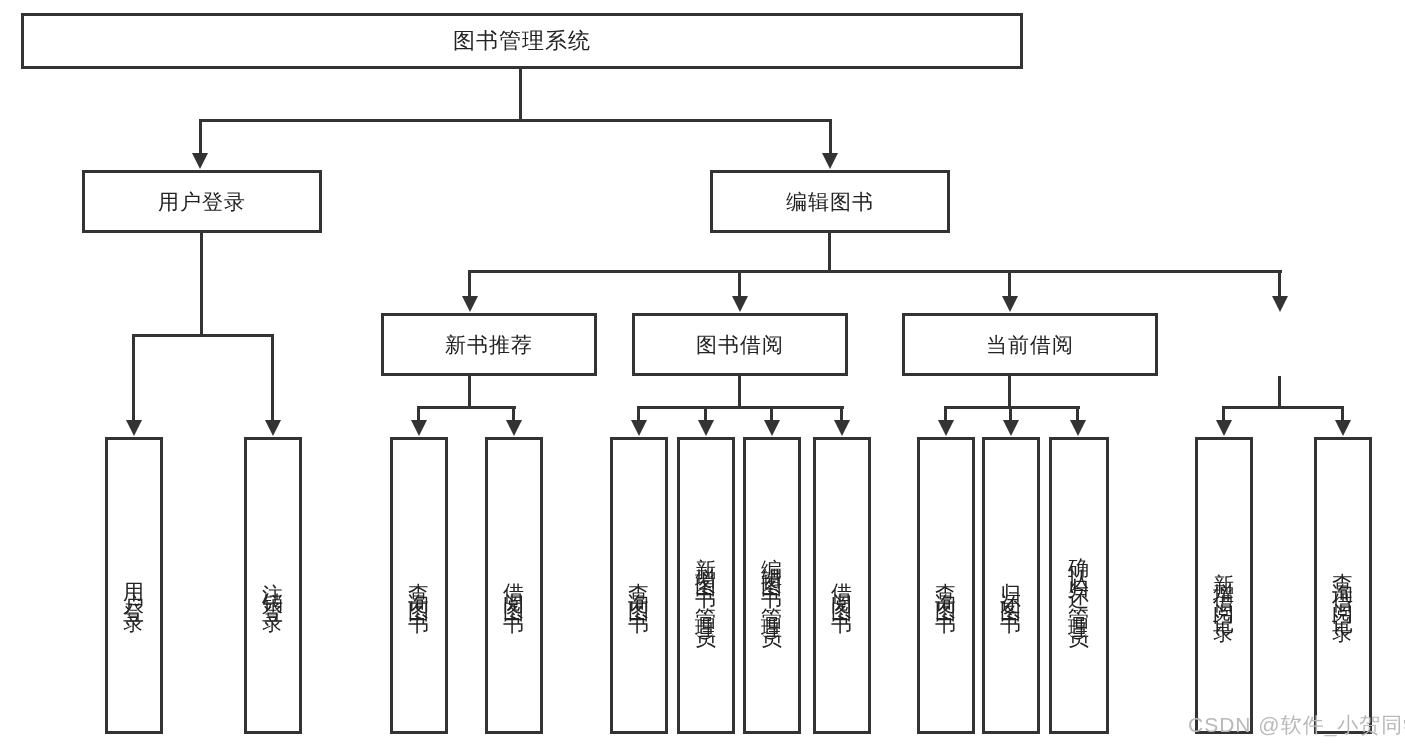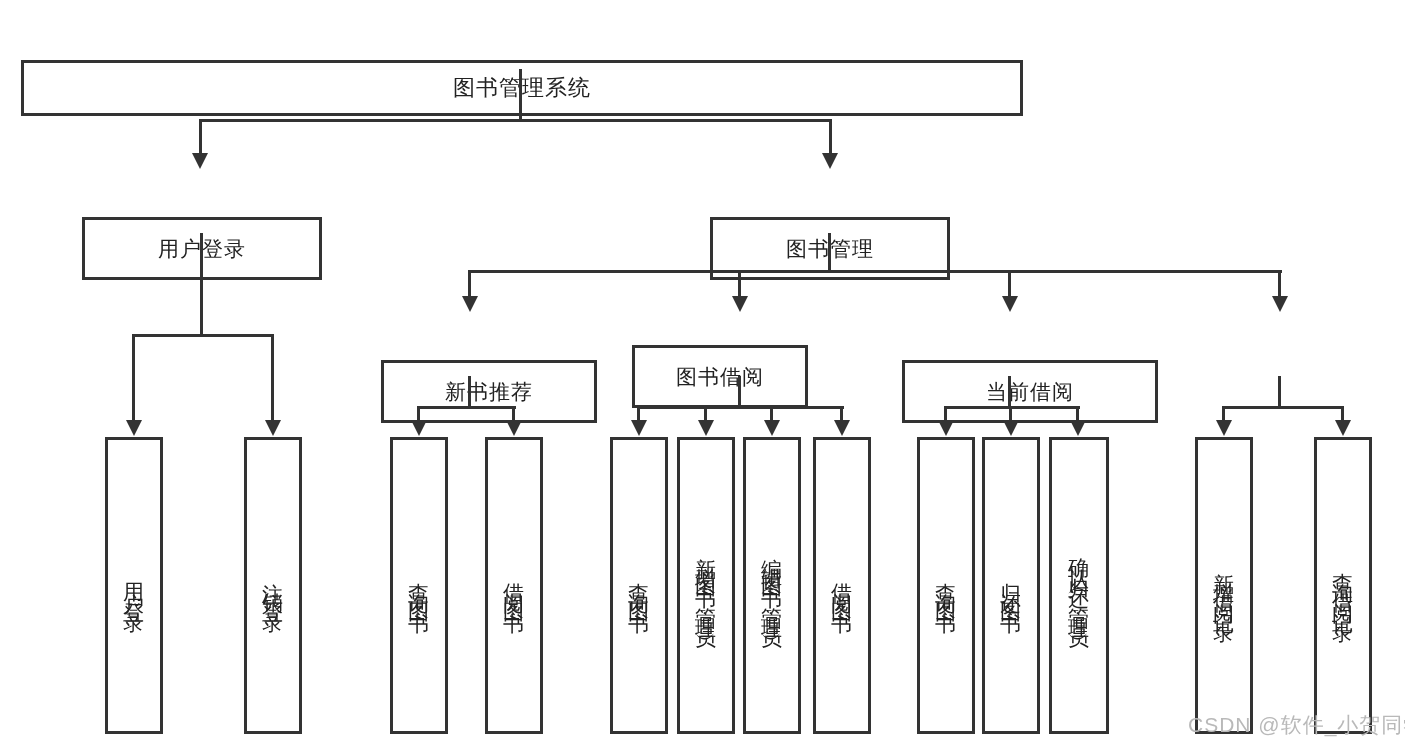--- a/index.html
+++ b/index.html
@@ -15,21 +15,20 @@
     position:absolute;
     box-sizing:border-box;
     border:3px solid #333333;
     background:#ffffff;
     display:flex;
     align-items:center;
     justify-content:center;
     font-size:21px;
     letter-spacing:1px;
     white-space:nowrap;
-    margin-top:47px;
   }
   .title-box{font-size:22px;}
   .leaf{
     position:absolute;
     box-sizing:border-box;
     border:3px solid #333333;
     background:#ffffff;
     display:flex;
     align-items:center;
     justify-content:center;
@@ -72,21 +71,21 @@
   <div class="hl" style="left:199px;top:119px;width:633px"></div>
   <div class="vl" style="left:199px;top:119px;height:34px"></div>
   <div class="arrow" style="left:192px;top:153px"></div>
   <div class="vl" style="left:829px;top:119px;height:34px"></div>
   <div class="arrow" style="left:822px;top:153px"></div>
 
   <div class="box" style="left:82px;top:170px;width:240px;height:63px">
     <span>用户登录</span>
   </div>
   <div class="box" style="left:710px;top:170px;width:240px;height:63px">
-    <span>图书管理</span>
+    <span>编辑图书</span>
   </div>
 
   <div class="vl" style="left:200px;top:233px;height:101px"></div>
   <div class="hl" style="left:132px;top:334px;width:142px"></div>
   <div class="vl" style="left:132px;top:334px;height:86px"></div>
   <div class="arrow" style="left:126px;top:420px"></div>
   <div class="vl" style="left:271px;top:334px;height:86px"></div>
   <div class="arrow" style="left:265px;top:420px"></div>
 
   <div class="vl" style="left:828px;top:233px;height:37px"></div>
@@ -96,21 +95,21 @@
   <div class="vl" style="left:738px;top:270px;height:26px"></div>
   <div class="arrow" style="left:732px;top:296px"></div>
   <div class="vl" style="left:1008px;top:270px;height:26px"></div>
   <div class="arrow" style="left:1002px;top:296px"></div>
   <div class="vl" style="left:1278px;top:270px;height:26px"></div>
   <div class="arrow" style="left:1272px;top:296px"></div>
 
   <div class="box" style="left:381px;top:313px;width:216px;height:63px">
     <span>新书推荐</span>
   </div>
-  <div class="box" style="left:632px;top:298px;width:176px;height:63px">
+  <div class="box" style="left:632px;top:313px;width:216px;height:63px">
     <span>图书借阅</span>
   </div>
   <div class="box" style="left:902px;top:313px;width:256px;height:63px">
     <span>当前借阅</span>
   </div>
 
   <div class="vl" style="left:468px;top:376px;height:30px"></div>
   <div class="hl" style="left:417px;top:406px;width:99px"></div>
   <div class="vl" style="left:417px;top:406px;height:14px"></div>
   <div class="arrow" style="left:411px;top:420px"></div>

